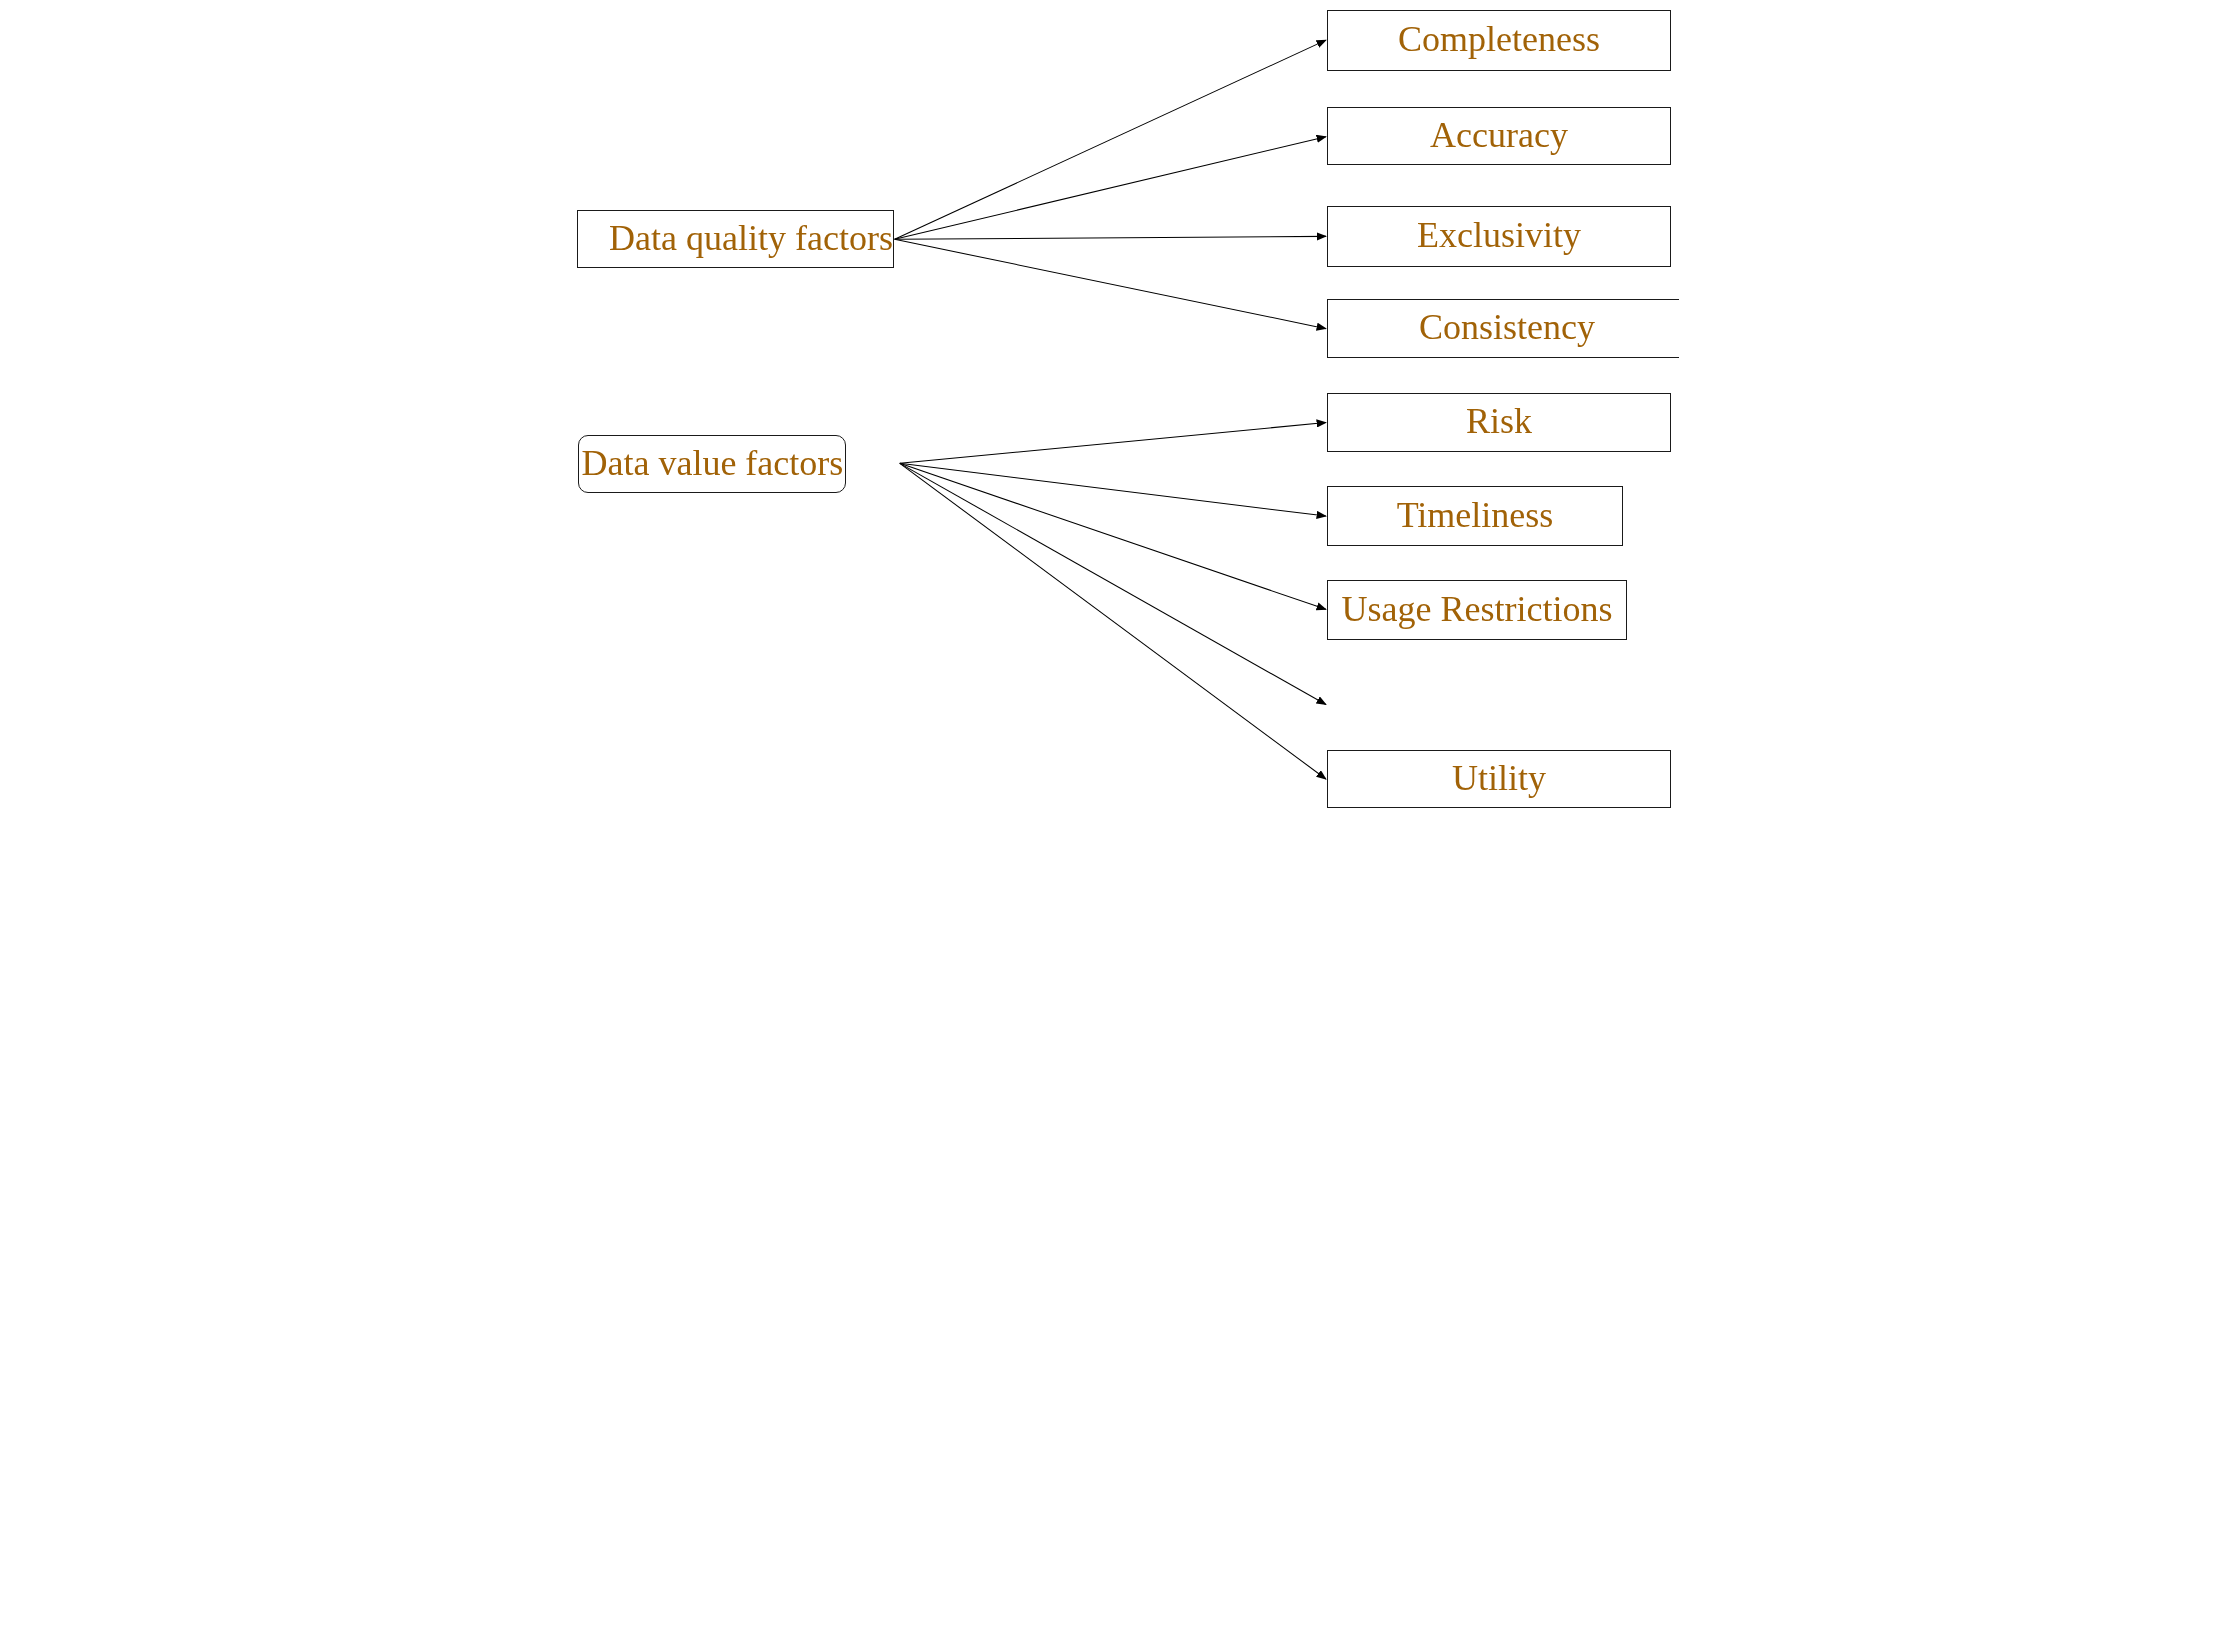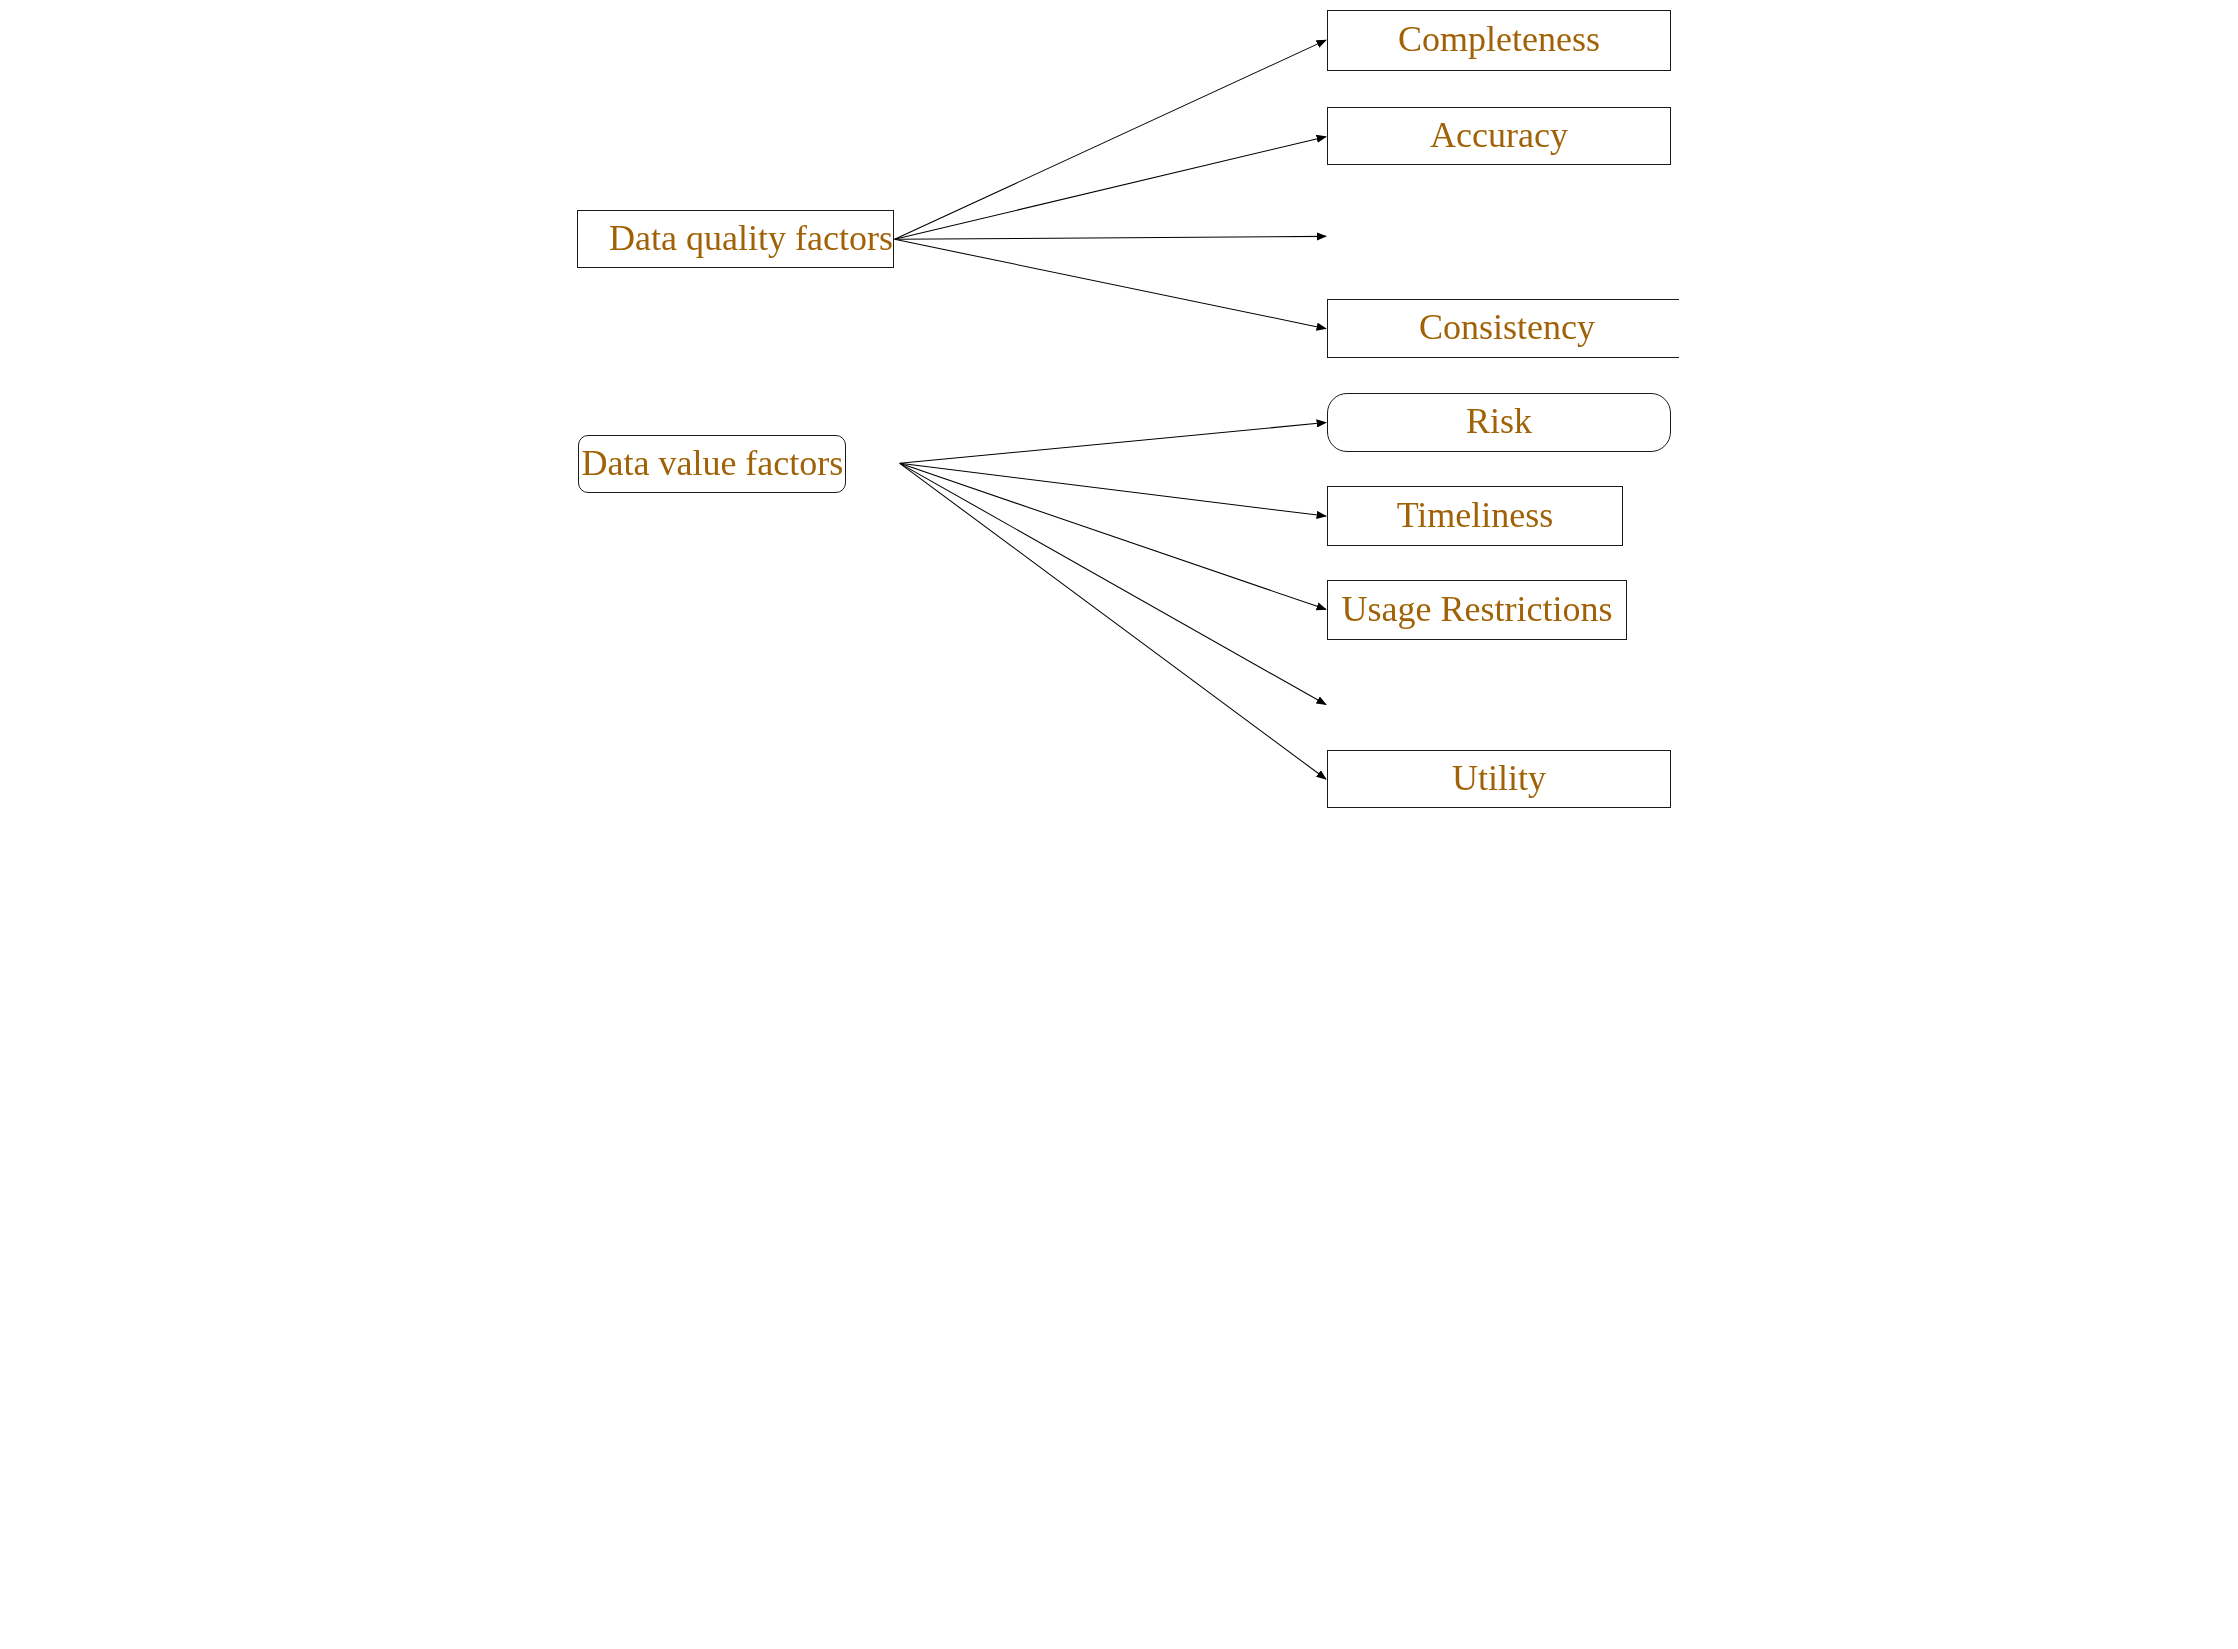--- a/index.html
+++ b/index.html
@@ -43,21 +43,21 @@
     padding-bottom: 2.6px;
   }
   
   .n-quality       { left: 18px;   top: 210px;  width: 317px; height: 58px; justify-content: flex-end; }
   .n-value         { left: 19.4px;   top: 435px;  width: 268px; height: 58px; border-radius: 10px; }
   
   .n-completeness  { left: 768px; top: 9.7px;   width: 344px; height: 61px; }
   .n-accuracy      { left: 768px; top: 107px;  width: 344px; height: 58px; }
   .n-exclusivity   { left: 768px; top: 206px;  width: 344px; height: 61px; }
   .n-consistency   { left: 768px; top: 299px;  width: 360px; height: 59px; }
-  .n-risk          { left: 768px; top: 393px;  width: 344px; height: 59px; border-radius: 20px; }
+  .n-risk          { left: 768px; top: 393px;  width: 344px; height: 59px; }
   .n-timeliness    { left: 768px; top: 486px;  width: 296px; height: 60px; }
   .n-usage         { left: 768px; top: 580px;  width: 300px; height: 60px; }
   .n-accessibility { left: 768px; top: 675px; width: 344px; height: 58px; }
   .n-utility       { left: 768px; top: 750px; width: 344px; height: 58px; }
 </style>
 </head>
 <body>
 
 <div class="stage">
 
@@ -87,20 +87,23 @@
   </div>
 
   <div class="node n-completeness">
     <span class="node-label">Completeness</span>
   </div>
 
   <div class="node n-accuracy">
     <span class="node-label">Accuracy</span>
   </div>
 
+  <div class="node n-exclusivity">
+    <span class="node-label">Exclusivity</span>
+  </div>
 
   <div class="node n-consistency">
     <span class="node-label">Consistency</span>
   </div>
 
   <div class="node n-risk">
     <span class="node-label">Risk</span>
   </div>
 
   <div class="node n-timeliness">

